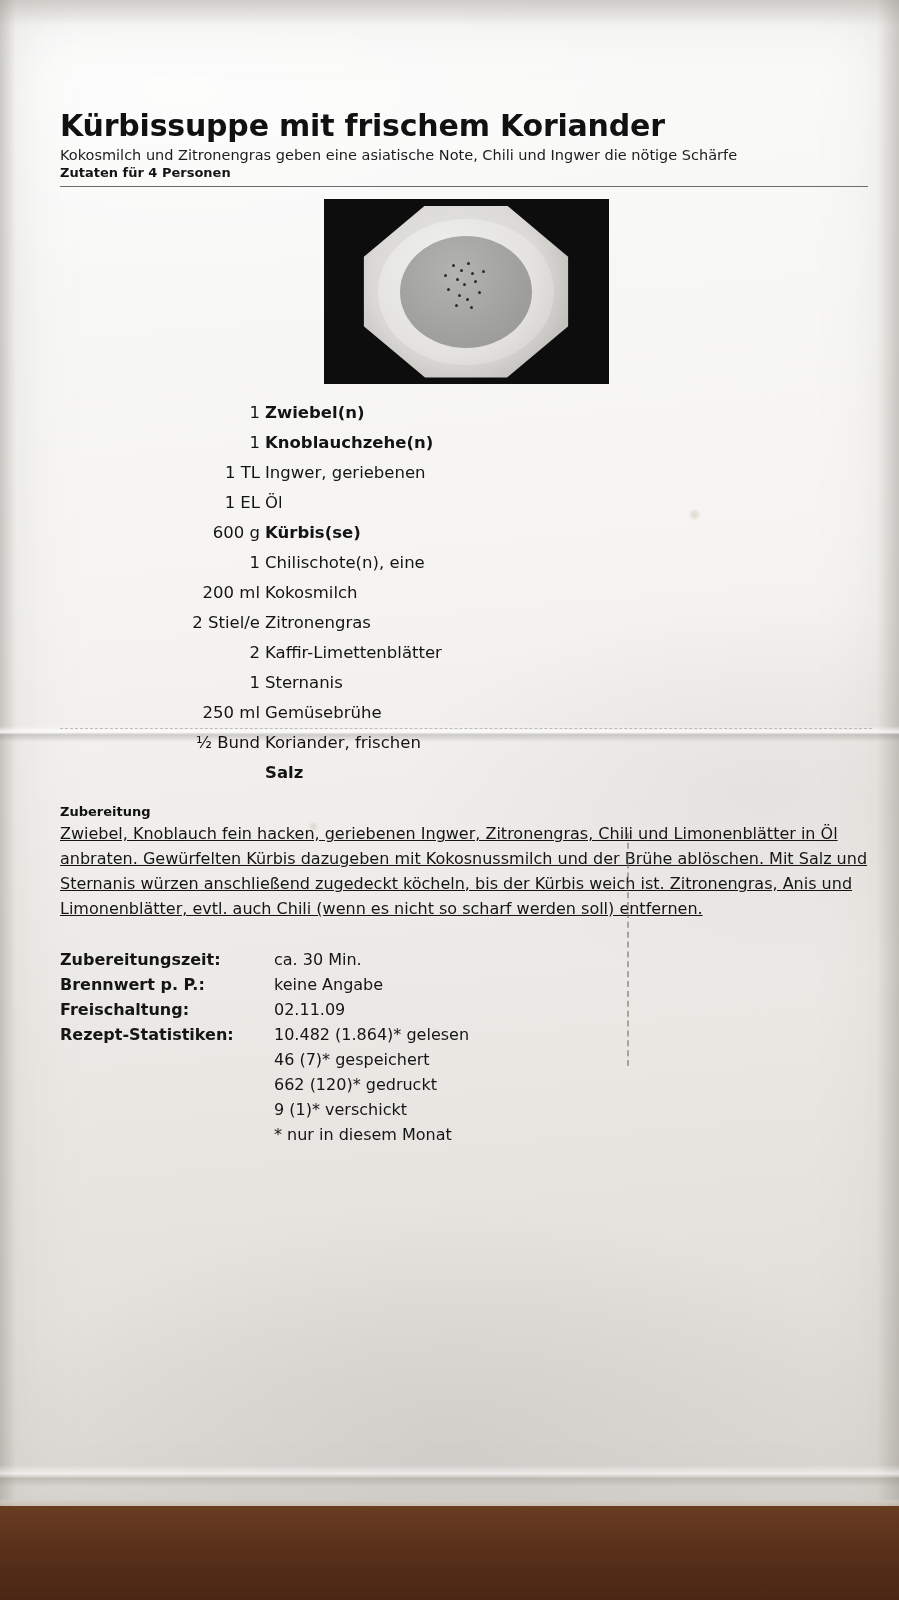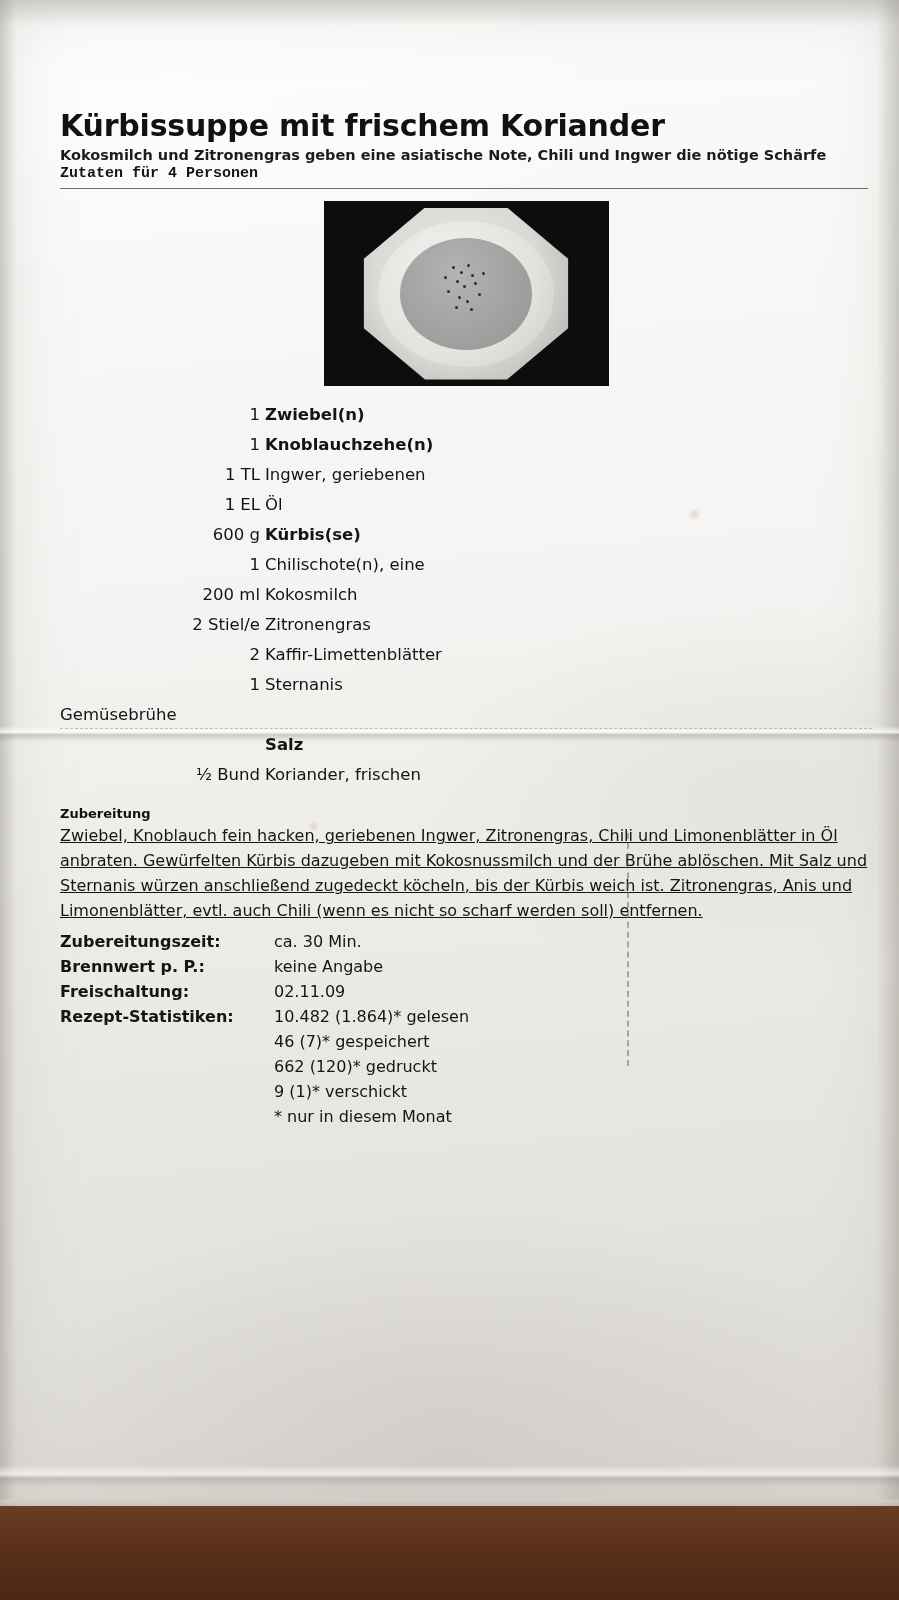--- a/index.html
+++ b/index.html
@@ -85,30 +85,29 @@
 
   #recipe-title {
     font-size: 30px;
     font-weight: bold;
     letter-spacing: -0.2px;
     margin: 0 0 4px 0;
     color: #111;
   }
   #recipe-subtitle {
     font-size: 14.5px;
-    font-weight: bold;
+    font-weight: normal;
     margin: 0 0 2px 0;
     color: #1c1c1c;
   }
   #servings-line {
-    font-size: 15px;
+    font-size: 13px;
     font-weight: bold;
     margin: 0 0 6px 0;
     color: #141414;
-    font-family: Liberation Mono, monospace;
   }
   #title-rule {
     border: 0;
     border-top: 1px solid #6d6d6d;
     margin: 0 0 12px 0;
     width: 808px;
   }
 
   
   #photo-wrap {
@@ -188,21 +187,21 @@
   .prep-par {
     font-size: 16px;
     line-height: 25px;
     margin: 0 0 2px 0;
     color: #151515;
     text-decoration: underline;
   }
 
   
   #meta-table {
-    margin-top: 6px;
+    margin-top: 26px;
     border-collapse: collapse;
   }
   #meta-table td {
     font-size: 16px;
     line-height: 25px;
     vertical-align: top;
     padding: 0;
     color: #151515;
   }
   .meta-label {
@@ -318,29 +317,30 @@
     </li>
     <li class="ing-row">
       <span class="ing-amount">2</span>
       <span class="ing-name">Kaffir-Limettenblätter</span>
     </li>
     <li class="ing-row">
       <span class="ing-amount">1</span>
       <span class="ing-name">Sternanis</span>
     </li>
     <li class="ing-row">
+      <span class="ing-amount">250 ml</span>
       <span class="ing-name">Gemüsebrühe</span>
+    </li>
+    <li class="ing-row">
+      <span class="ing-amount">½ Bund</span>
+      <span class="ing-name">Koriander, frischen</span>
     </li>
     <li class="ing-row">
       <span class="ing-amount"></span>
       <span class="ing-name bold">Salz</span>
-    </li>
-    <li class="ing-row">
-      <span class="ing-amount">½ Bund</span>
-      <span class="ing-name">Koriander, frischen</span>
     </li>
   </ul>
 
   <div id="prep-heading">Zubereitung</div>
   <p class="prep-par">Zwiebel, Knoblauch fein hacken, geriebenen Ingwer, Zitronengras, Chili und Limonenblätter in Öl anbraten. Gewürfelten Kürbis dazugeben mit Kokosnussmilch und der Brühe ablöschen. Mit Salz und Sternanis würzen anschließend zugedeckt köcheln, bis der Kürbis weich ist. Zitronengras, Anis und Limonenblätter, evtl. auch Chili (wenn es nicht so scharf werden soll) entfernen.</p>
 
   <table id="meta-table">
     <tbody>
       <tr>
         <td class="meta-label">Zubereitungszeit:</td>

